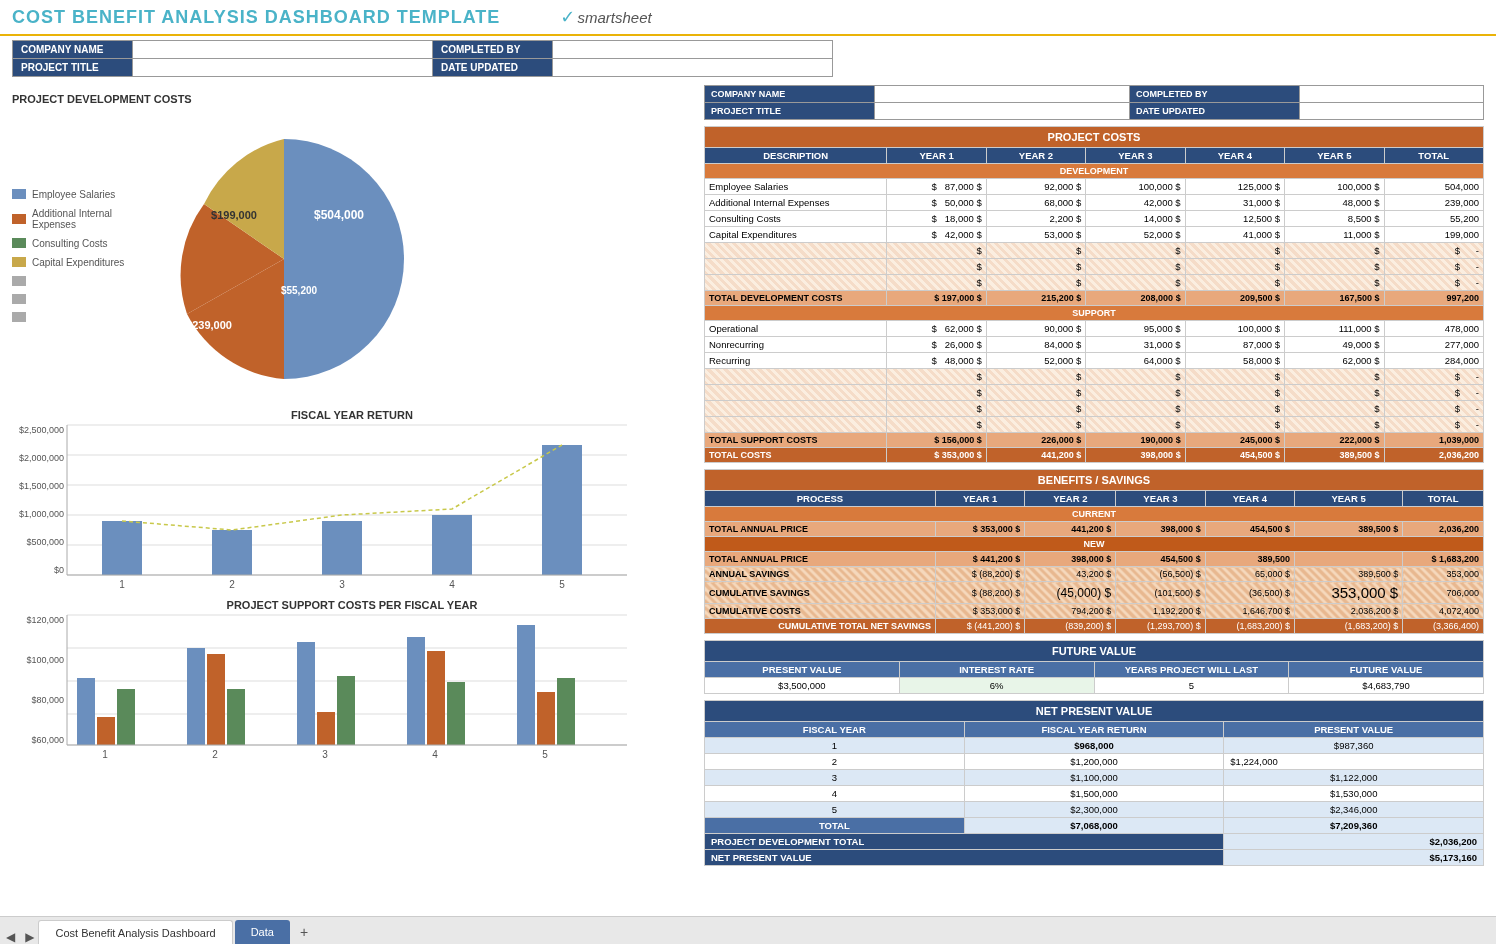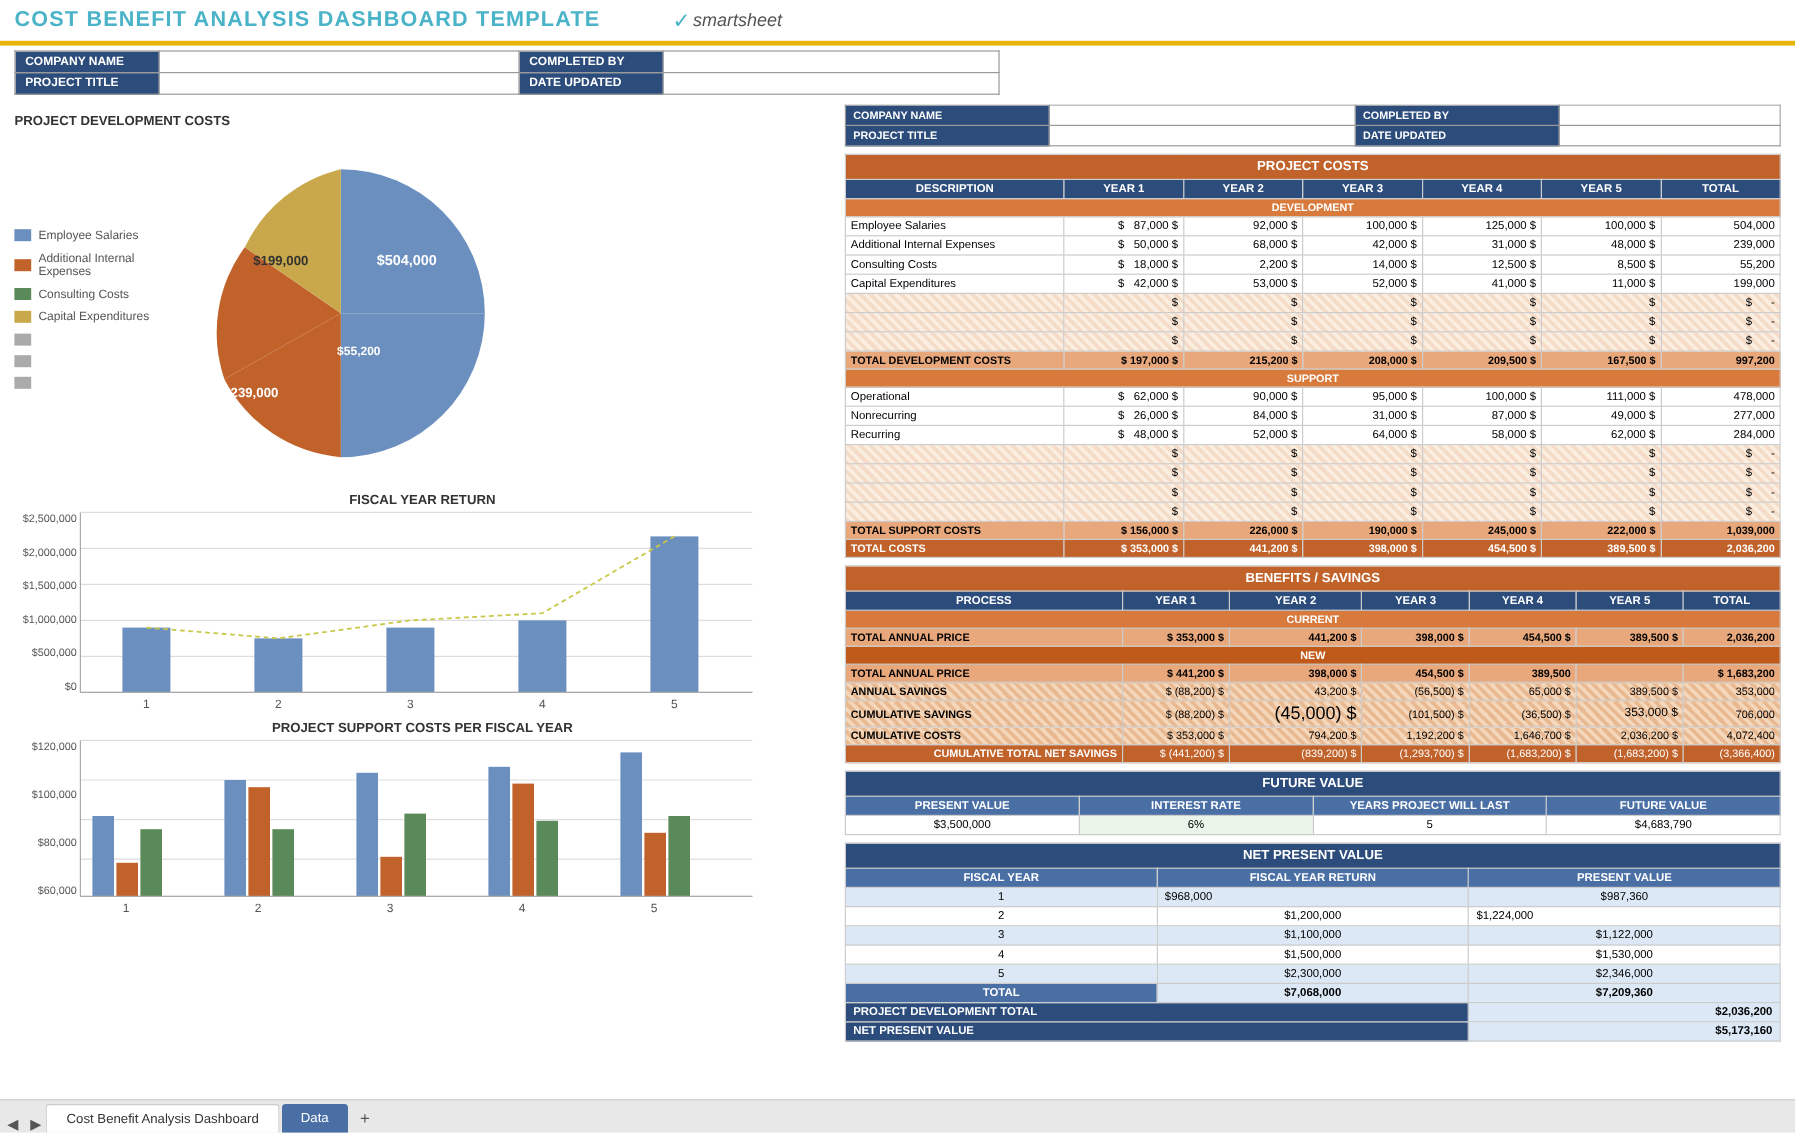--- a/index.html
+++ b/index.html
@@ -1,21 +1,21 @@
 <!DOCTYPE html>
 <html><head>
   <meta charset="utf-8">
   <style>
     * { margin: 0; padding: 0; box-sizing: border-box; }
     body { font-family: Arial, sans-serif; background: #fff; font-size: 11px; overflow: hidden; }
     
     .main-container { width: 1496px; height: 944px; background: #fff; position: relative; overflow: hidden; }
     
     
-    .header { display: flex; align-items: flex-start; padding: 8px 12px; border-bottom: 4px solid #eab308; }
+    .header { display: flex; align-items: center; padding: 8px 12px; border-bottom: 2px solid #eab308; }
     .header-title { color: #4ab3c8; font-size: 18px; font-weight: bold; letter-spacing: 1px; text-transform: uppercase; }
     .header-logo { margin-left: 40px; display: flex; align-items: center; color: #555; font-size: 16px; }
     .info-table { border-collapse: collapse; }
     .info-table td { border: 1px solid #999; padding: 3px 8px; }
     .info-label { background: #2c4c7c; color: #fff; font-weight: bold; font-size: 10px; min-width: 120px; }
     .info-value { min-width: 280px; background: #fff; }
     
     
     .content { display: flex; padding: 4px 12px; }
     .left-panel { width: 680px; flex-shrink: 0; }
@@ -501,24 +501,24 @@
             <td class="td-right" style="background:repeating-linear-gradient(45deg,#e8b890,#e8b890 3px,#f5d8bc 3px,#f5d8bc 6px); font-size:9px;">$ (88,200) $</td>
             <td class="td-right" style="background:repeating-linear-gradient(45deg,#e8b890,#e8b890 3px,#f5d8bc 3px,#f5d8bc 6px); font-size:9px;">43,200 $</td>
             <td class="td-right" style="background:repeating-linear-gradient(45deg,#e8b890,#e8b890 3px,#f5d8bc 3px,#f5d8bc 6px); font-size:9px;">(56,500) $</td>
             <td class="td-right" style="background:repeating-linear-gradient(45deg,#e8b890,#e8b890 3px,#f5d8bc 3px,#f5d8bc 6px); font-size:9px;">65,000 $</td>
             <td class="td-right" style="background:repeating-linear-gradient(45deg,#e8b890,#e8b890 3px,#f5d8bc 3px,#f5d8bc 6px); font-size:9px;">389,500 $</td>
             <td class="td-right" style="background:repeating-linear-gradient(45deg,#e8b890,#e8b890 3px,#f5d8bc 3px,#f5d8bc 6px); font-size:9px;">353,000</td>
           </tr>
           <tr>
             <td class="td-savings-hatch" style="background:repeating-linear-gradient(45deg,#e8b890,#e8b890 3px,#f5d8bc 3px,#f5d8bc 6px); font-weight:bold; font-size:9px;">CUMULATIVE SAVINGS</td>
             <td class="td-right" style="background:repeating-linear-gradient(45deg,#e8b890,#e8b890 3px,#f5d8bc 3px,#f5d8bc 6px); font-size:9px;">$ (88,200) $</td>
-            <td class="td-right" style="background:repeating-linear-gradient(45deg,#e8b890,#e8b890 3px,#f5d8bc 3px,#f5d8bc 6px); font-size:15px;">(45,000) $</td>
+            <td class="td-right" style="background:repeating-linear-gradient(45deg,#e8b890,#e8b890 3px,#f5d8bc 3px,#f5d8bc 6px); font-size:12px;">(45,000) $</td>
             <td class="td-right" style="background:repeating-linear-gradient(45deg,#e8b890,#e8b890 3px,#f5d8bc 3px,#f5d8bc 6px); font-size:9px;">(101,500) $</td>
             <td class="td-right" style="background:repeating-linear-gradient(45deg,#e8b890,#e8b890 3px,#f5d8bc 3px,#f5d8bc 6px); font-size:9px;">(36,500) $</td>
-            <td class="td-right" style="background:repeating-linear-gradient(45deg,#e8b890,#e8b890 3px,#f5d8bc 3px,#f5d8bc 6px); font-size:10px;">353,000 $</td>
+            <td class="td-right" style="background:repeating-linear-gradient(45deg,#e8b890,#e8b890 3px,#f5d8bc 3px,#f5d8bc 6px); font-size:15px;">353,000 $</td>
             <td class="td-right" style="background:repeating-linear-gradient(45deg,#e8b890,#e8b890 3px,#f5d8bc 3px,#f5d8bc 6px); font-size:9px;">706,000</td>
           </tr>
           <tr>
             <td class="td-savings-hatch" style="background:repeating-linear-gradient(45deg,#e8b890,#e8b890 3px,#f5d8bc 3px,#f5d8bc 6px); font-weight:bold; font-size:9px;">CUMULATIVE COSTS</td>
             <td class="td-right" style="background:repeating-linear-gradient(45deg,#e8b890,#e8b890 3px,#f5d8bc 3px,#f5d8bc 6px); font-size:9px;">$ 353,000 $</td>
             <td class="td-right" style="background:repeating-linear-gradient(45deg,#e8b890,#e8b890 3px,#f5d8bc 3px,#f5d8bc 6px); font-size:9px;">794,200 $</td>
             <td class="td-right" style="background:repeating-linear-gradient(45deg,#e8b890,#e8b890 3px,#f5d8bc 3px,#f5d8bc 6px); font-size:9px;">1,192,200 $</td>
             <td class="td-right" style="background:repeating-linear-gradient(45deg,#e8b890,#e8b890 3px,#f5d8bc 3px,#f5d8bc 6px); font-size:9px;">1,646,700 $</td>
             <td class="td-right" style="background:repeating-linear-gradient(45deg,#e8b890,#e8b890 3px,#f5d8bc 3px,#f5d8bc 6px); font-size:9px;">2,036,200 $</td>
             <td class="td-right" style="background:repeating-linear-gradient(45deg,#e8b890,#e8b890 3px,#f5d8bc 3px,#f5d8bc 6px); font-size:9px;">4,072,400</td>
@@ -560,21 +560,21 @@
             <tr>
           <td colspan="3" class="npv-header" style="font-size:11px; padding:4px;">NET PRESENT VALUE</td>
         </tr>
         <tr>
           <td class="npv-subheader" style="width:33%;">FISCAL YEAR</td>
           <td class="npv-subheader" style="width:33%;">FISCAL YEAR RETURN</td>
           <td class="npv-subheader" style="width:33%;">PRESENT VALUE</td>
         </tr>
         <tr class="npv-row-alt">
           <td style="text-align:center;">1</td>
-          <td style="text-align:left;">$968,000</td>
+          <td style="text-align:center;font-weight:bold;">$968,000</td>
           <td style="text-align:center;">$987,360</td>
         </tr>
         <tr>
           <td style="text-align:center;">2</td>
           <td style="text-align:center;">$1,200,000</td>
           <td style="text-align:left;">$1,224,000</td>
         </tr>
         <tr class="npv-row-alt">
           <td style="text-align:center;">3</td>
           <td style="text-align:center;">$1,100,000</td>

